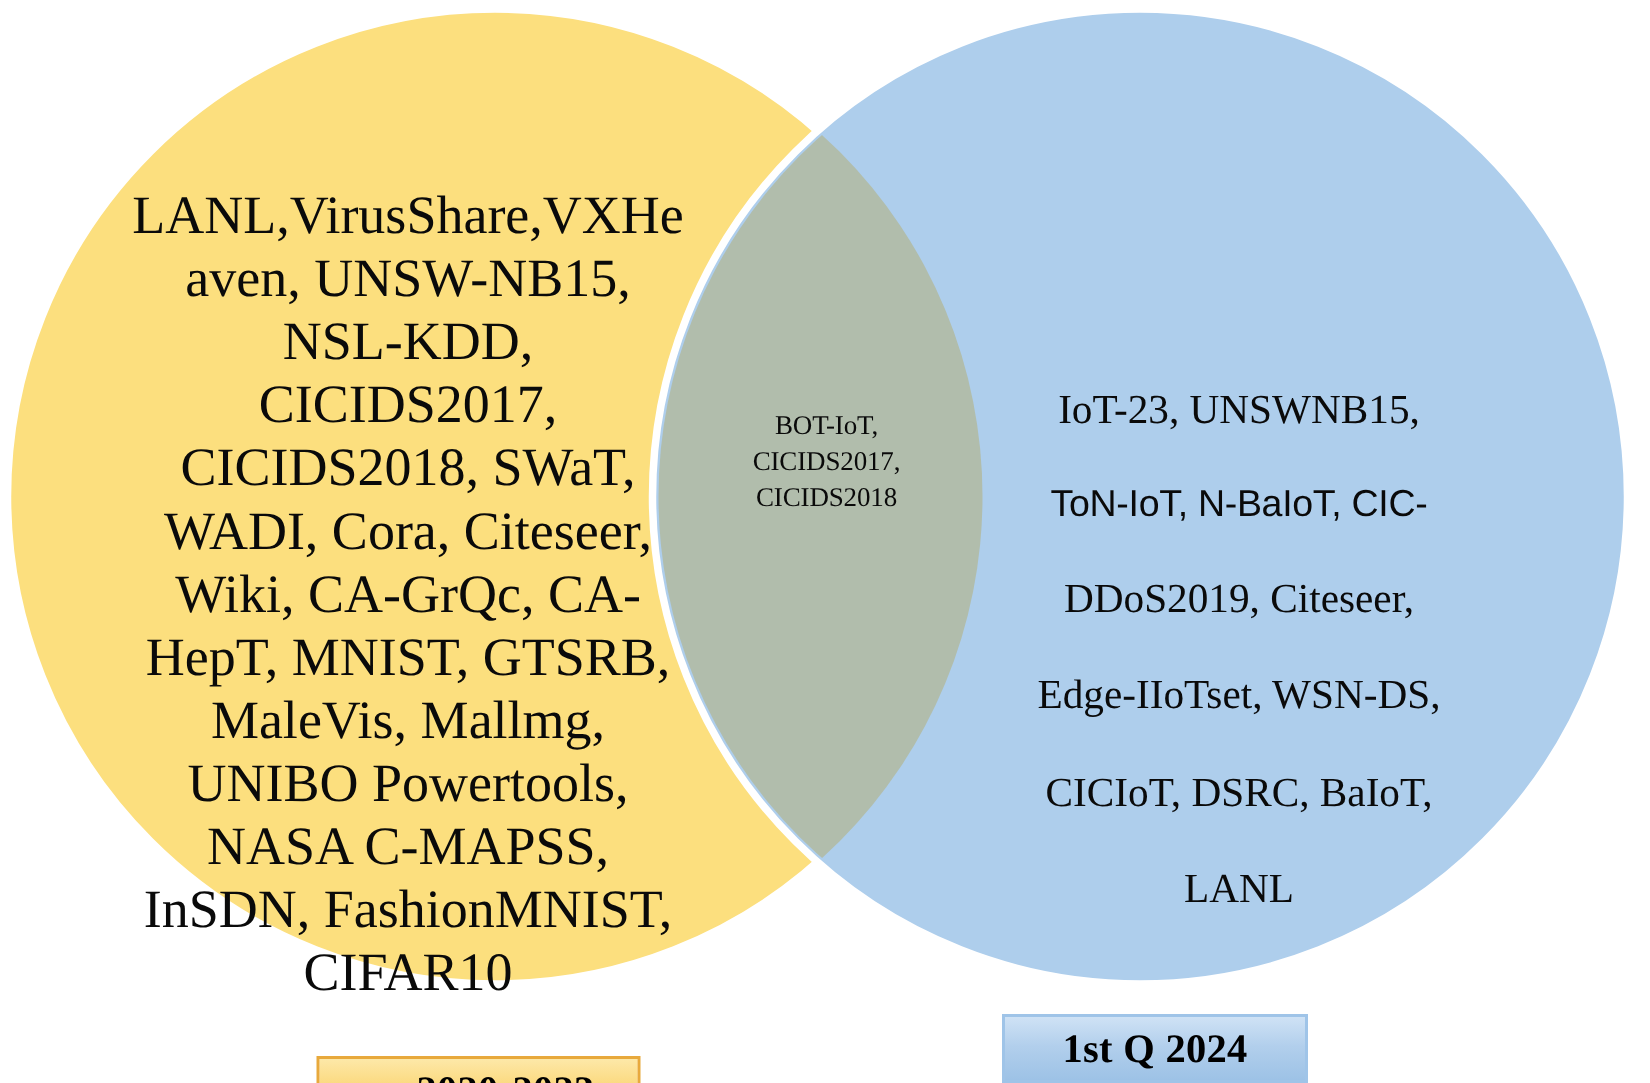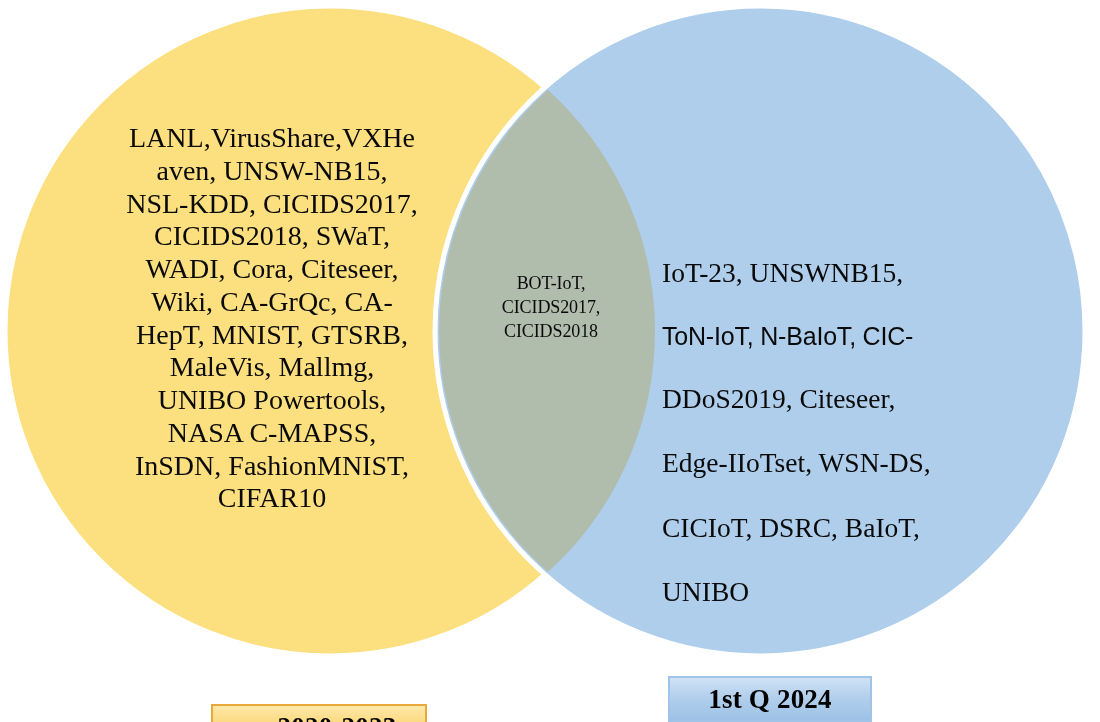--- a/index.html
+++ b/index.html
@@ -48,29 +48,29 @@
     font-family: "Liberation Serif", serif;
     line-height: 1.17;
     white-space: pre-line;
     pointer-events: auto;
   }
 
   #left-set-text {
     left: 88px;
     top: 122px;
     width: 368px;
-    font-size: 28px;
+    font-size: 36px;
   }
 
   #right-set-text {
-    left: 662px;
+    left: 676px;
     top: 225px;
     width: 300px;
     font-size: 27.5px;
-    text-align: left;
+    text-align: center;
   }
 
   
   #right-set-text .sans-line {
     font-family: "Liberation Sans", sans-serif;
     font-size: 25px;
     letter-spacing: -0.2px;
   }
 
   #intersection-text {
@@ -153,21 +153,21 @@
     <div class="set-text" id="intersection-text">BOT-IoT,
 CICIDS2017,
 CICIDS2018</div>
 
     <div class="set-text" id="right-set-text">
       <div>IoT-23, UNSWNB15,</div>
       <div class="sans-line">ToN-IoT, N-BaIoT, CIC-</div>
       <div>DDoS2019, Citeseer,</div>
       <div>Edge-IIoTset, WSN-DS,</div>
       <div>CICIoT, DSRC, BaIoT,</div>
-      <div>UNIBO</div>
+      <div>LANL</div>
     </div>
   </div>
 
   <div class="legend-box" id="legend-left">2020-2023</div>
 
   <div class="legend-box" id="legend-right">1st Q 2024</div>
 
 </div>
 
 </body></html>

